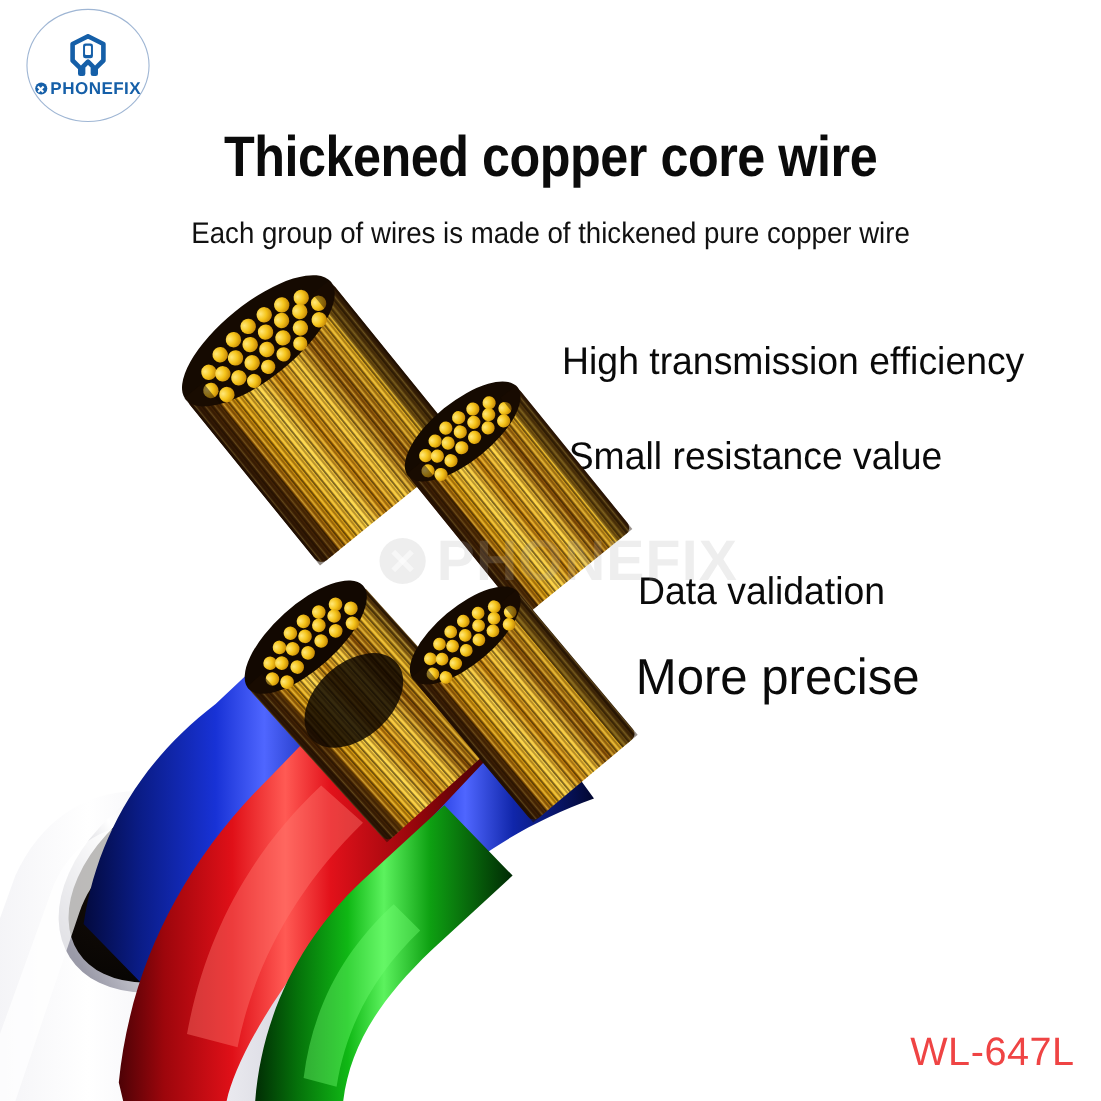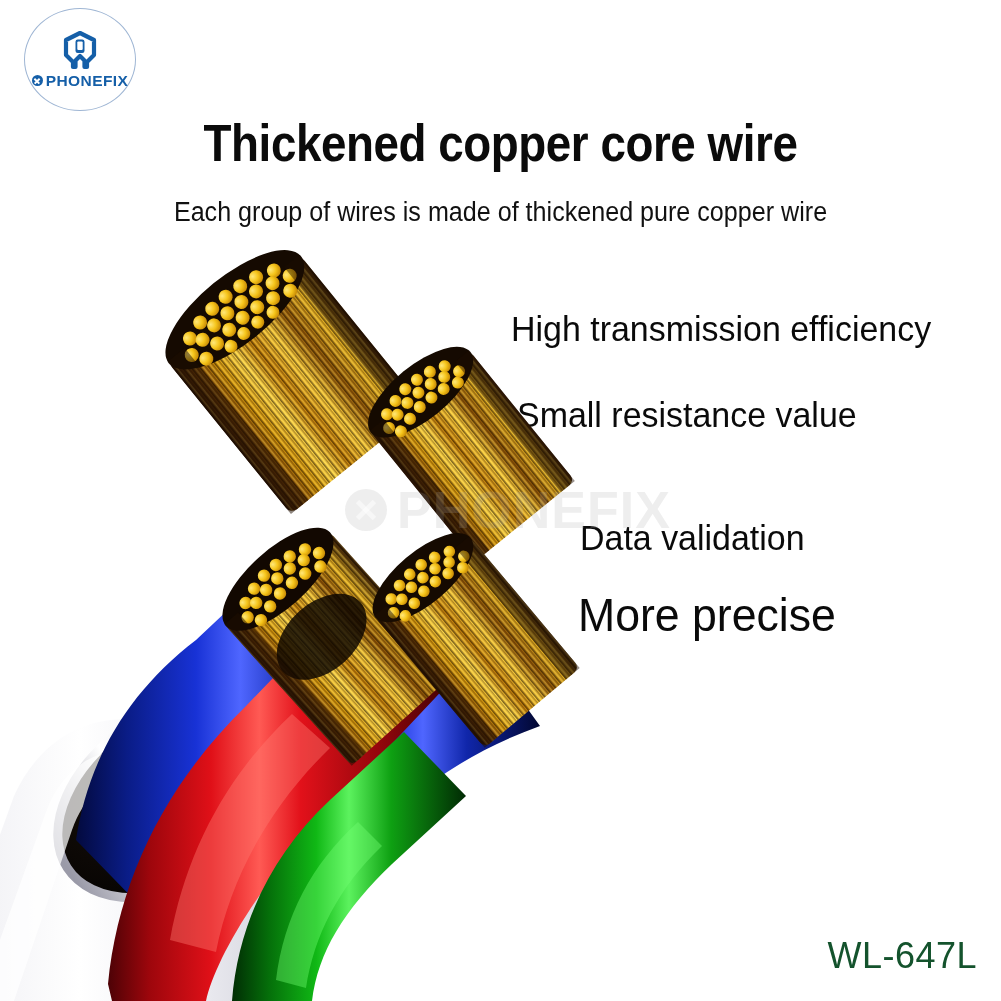--- a/index.html
+++ b/index.html
@@ -78,21 +78,21 @@
     font-weight:normal;
     transform-origin:left top;
   }
   #feature-0 { left:511px; top:309px; font-size:35px; transform:scaleX(0.97); }
   #feature-1 { left:517px; top:395px; font-size:35px; transform:scaleX(0.97); }
   #feature-2 { left:580px; top:518px; font-size:35px; transform:scaleX(0.97); }
   #feature-3 { left:578px; top:588px; font-size:46px; transform:scaleX(0.97); }
 
   #model-number {
     position:absolute; right:24px; bottom:24px;
-    font-size:36px; color:#14532d;
+    font-size:36px; color:#ef4444;
     letter-spacing:0.5px; white-space:nowrap;
   }
 
   
   #watermark {
     position:absolute; left:345px; top:480px;
     display:flex; align-items:center; gap:10px;
     pointer-events:none;
     z-index:6;
   }

